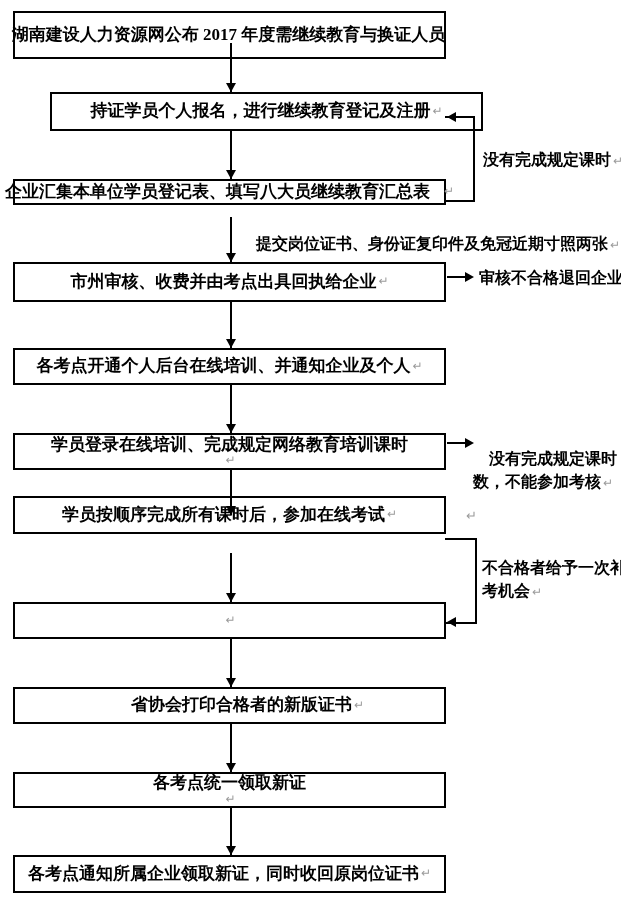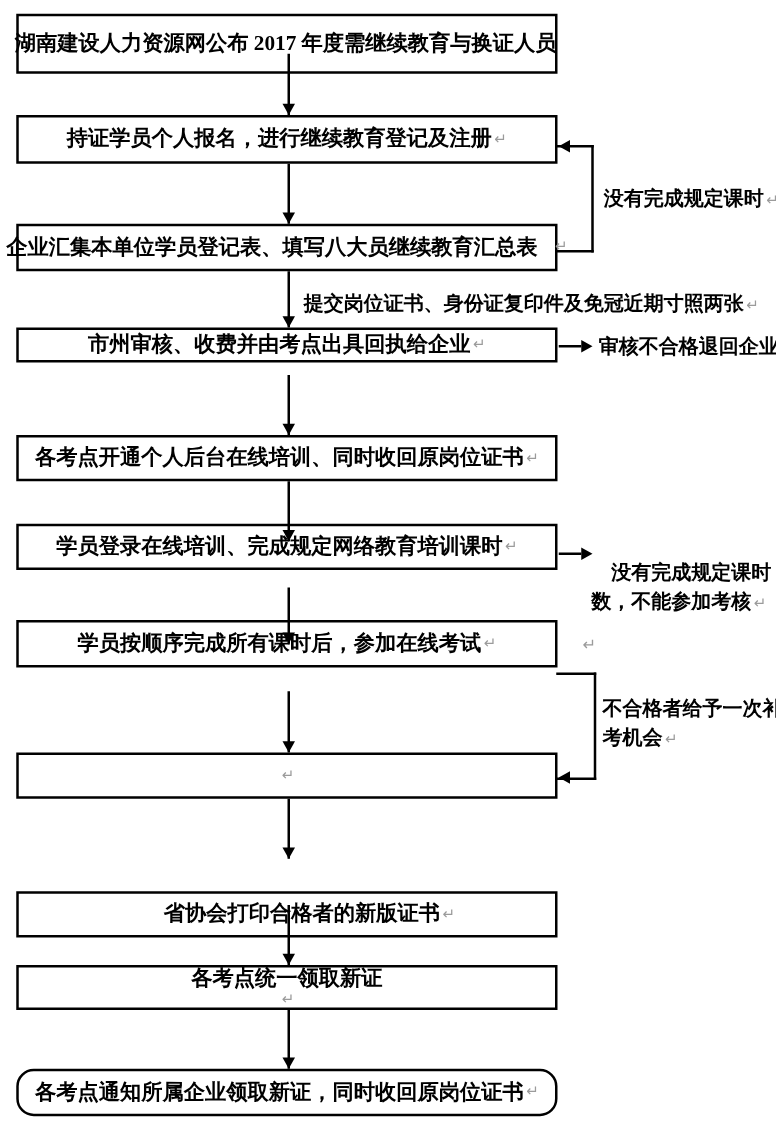--- a/index.html
+++ b/index.html
@@ -90,56 +90,56 @@
 </style>
 </head>
 <body>
 
 <div id="canvas">
 
   <div class="box" style="top:11px;height:48px;">
     <span>湖南建设人力资源网公布 2017 年度需继续教育与换证人员</span>
       <span class="mark"></span>
   </div>
-  <div class="box" style="top:92px;height:39px;">
+  <div class="box" style="top:92px;height:39px;margin-left:37px;">
     <span>持证学员个人报名，进行继续教育登记及注册</span>
       <span class="mark">↵</span>
   </div>
-  <div class="box" style="top:179px;height:38px;gap:12px;">
+  <div class="box" style="top:179px;height:26px;gap:12px;">
     <span>企业汇集本单位学员登记表、填写八大员继续教育汇总表</span>
       <span class="mark">↵</span>
   </div>
-  <div class="box" style="top:262px;height:28px;">
+  <div class="box" style="top:262px;height:40px;">
     <span>市州审核、收费并由考点出具回执给企业</span>
       <span class="mark">↵</span>
   </div>
   <div class="box" style="top:348px;height:37px;">
-    <span>各考点开通个人后台在线培训、同时收回原岗位证书</span>
+    <span>各考点开通个人后台在线培训、并通知企业及个人</span>
       <span class="mark">↵</span>
   </div>
-  <div class="box" style="top:419px;height:37px;">
+  <div class="box" style="top:433px;height:37px;flex-direction:column;">
     <span>学员登录在线培训、完成规定网络教育培训课时</span>
       <span class="mark">↵</span>
   </div>
   <div class="box" style="top:496px;height:38px;">
     <span>学员按顺序完成所有课时后，参加在线考试</span>
       <span class="mark">↵</span>
   </div>
   <div class="box" style="top:602px;height:37px;">
       <span class="mark">↵</span>
   </div>
-  <div class="box" style="top:713px;height:37px;padding-left:36px;">
+  <div class="box" style="top:687px;height:37px;padding-left:36px;">
     <span>省协会打印合格者的新版证书</span>
       <span class="mark">↵</span>
   </div>
   <div class="box" style="top:772px;height:36px;flex-direction:column;">
     <span>各考点统一领取新证</span>
       <span class="mark">↵</span>
   </div>
-  <div class="box" style="top:855px;height:38px;border-radius:14px;">
+  <div class="box" style="top:855px;height:38px;">
     <span>各考点通知所属企业领取新证，同时收回原岗位证书</span>
       <span class="mark">↵</span>
   </div>
 
   <div class="varrow" style="top:43px;height:49px;"></div>
   <div class="varrow" style="top:131px;height:48px;"></div>
   <div class="varrow" style="top:217px;height:45px;"></div>
   <div class="varrow" style="top:300px;height:48px;"></div>
   <div class="varrow" style="top:385px;height:48px;"></div>
   <div class="varrow" style="top:470px;height:45px;"></div>
@@ -147,21 +147,21 @@
   <div class="varrow" style="top:639px;height:48px;"></div>
   <div class="varrow" style="top:724px;height:48px;"></div>
   <div class="varrow" style="top:808px;height:47px;"></div>
 
   <div class="loop" style="left:445px;top:116px;width:30px;height:86px;"></div>
   <div class="arrowhead-left" style="left:447px;top:112px;"></div>
   <div class="annot" style="left:483px;top:148px;">
     <span>没有完成规定课时</span><span class="mark">↵</span>
   </div>
 
-  <div class="annot" style="left:243px;top:232px;">
+  <div class="annot" style="left:256px;top:232px;">
     <span>提交岗位证书、身份证复印件及免冠近期寸照两张</span><span class="mark">↵</span>
   </div>
 
   <div class="hline" style="left:447px;top:276px;width:18px;"></div>
   <div class="arrowhead-right" style="left:465px;top:272px;"></div>
   <div class="annot" style="left:479px;top:266px;">
     <span>审核不合格退回企业</span>
   </div>
 
   <div class="hline" style="left:447px;top:442px;width:18px;"></div>

